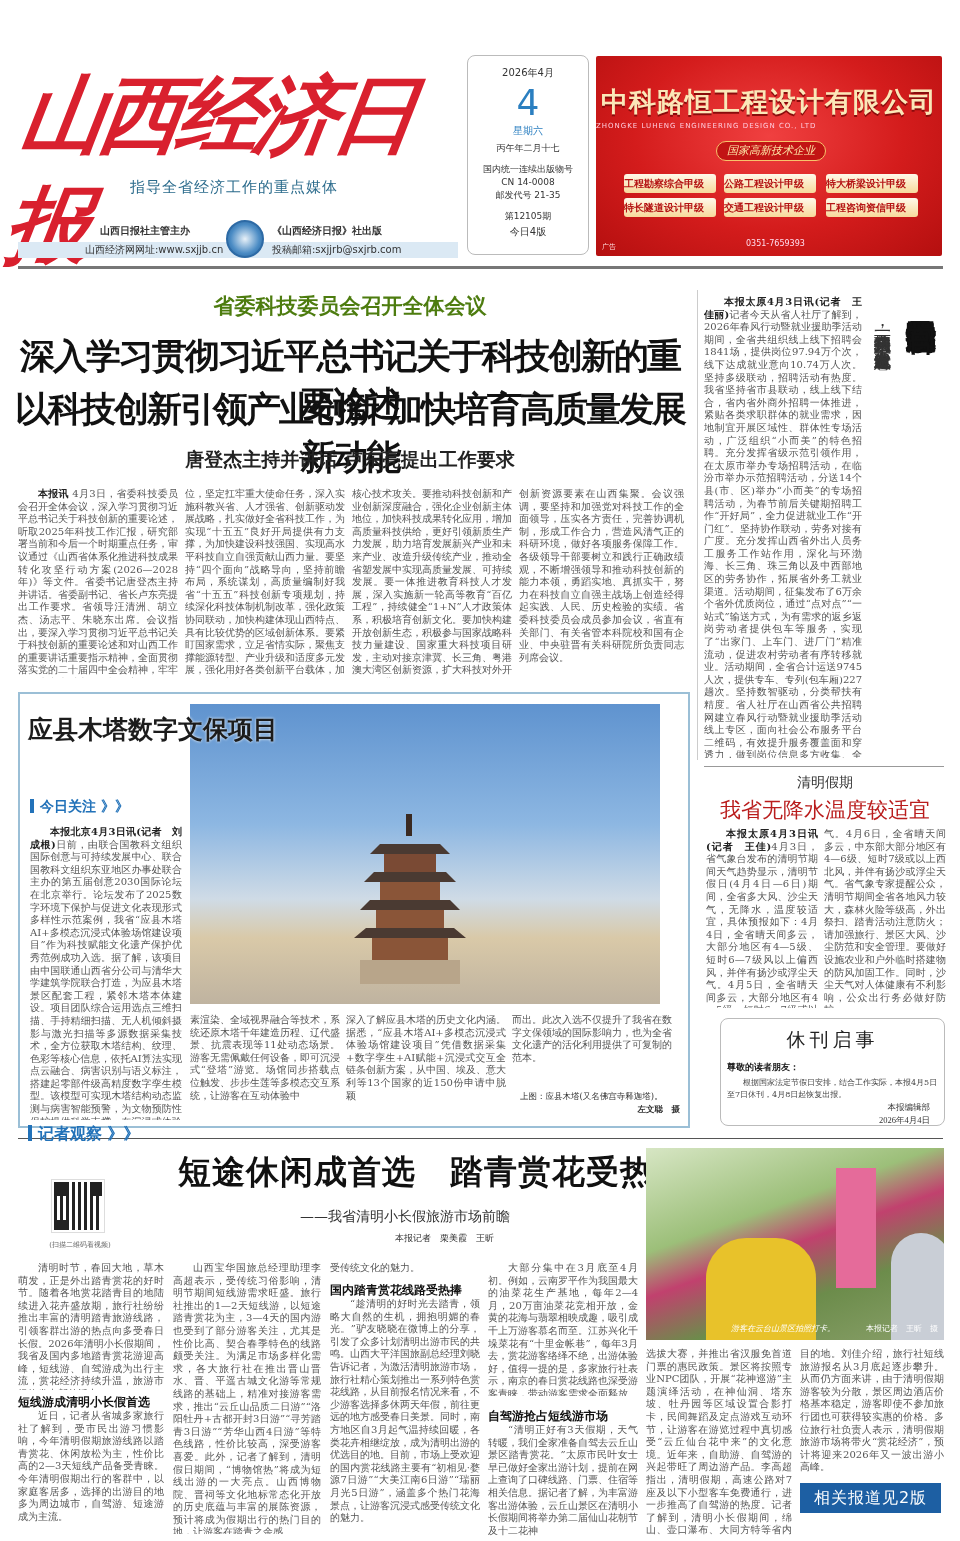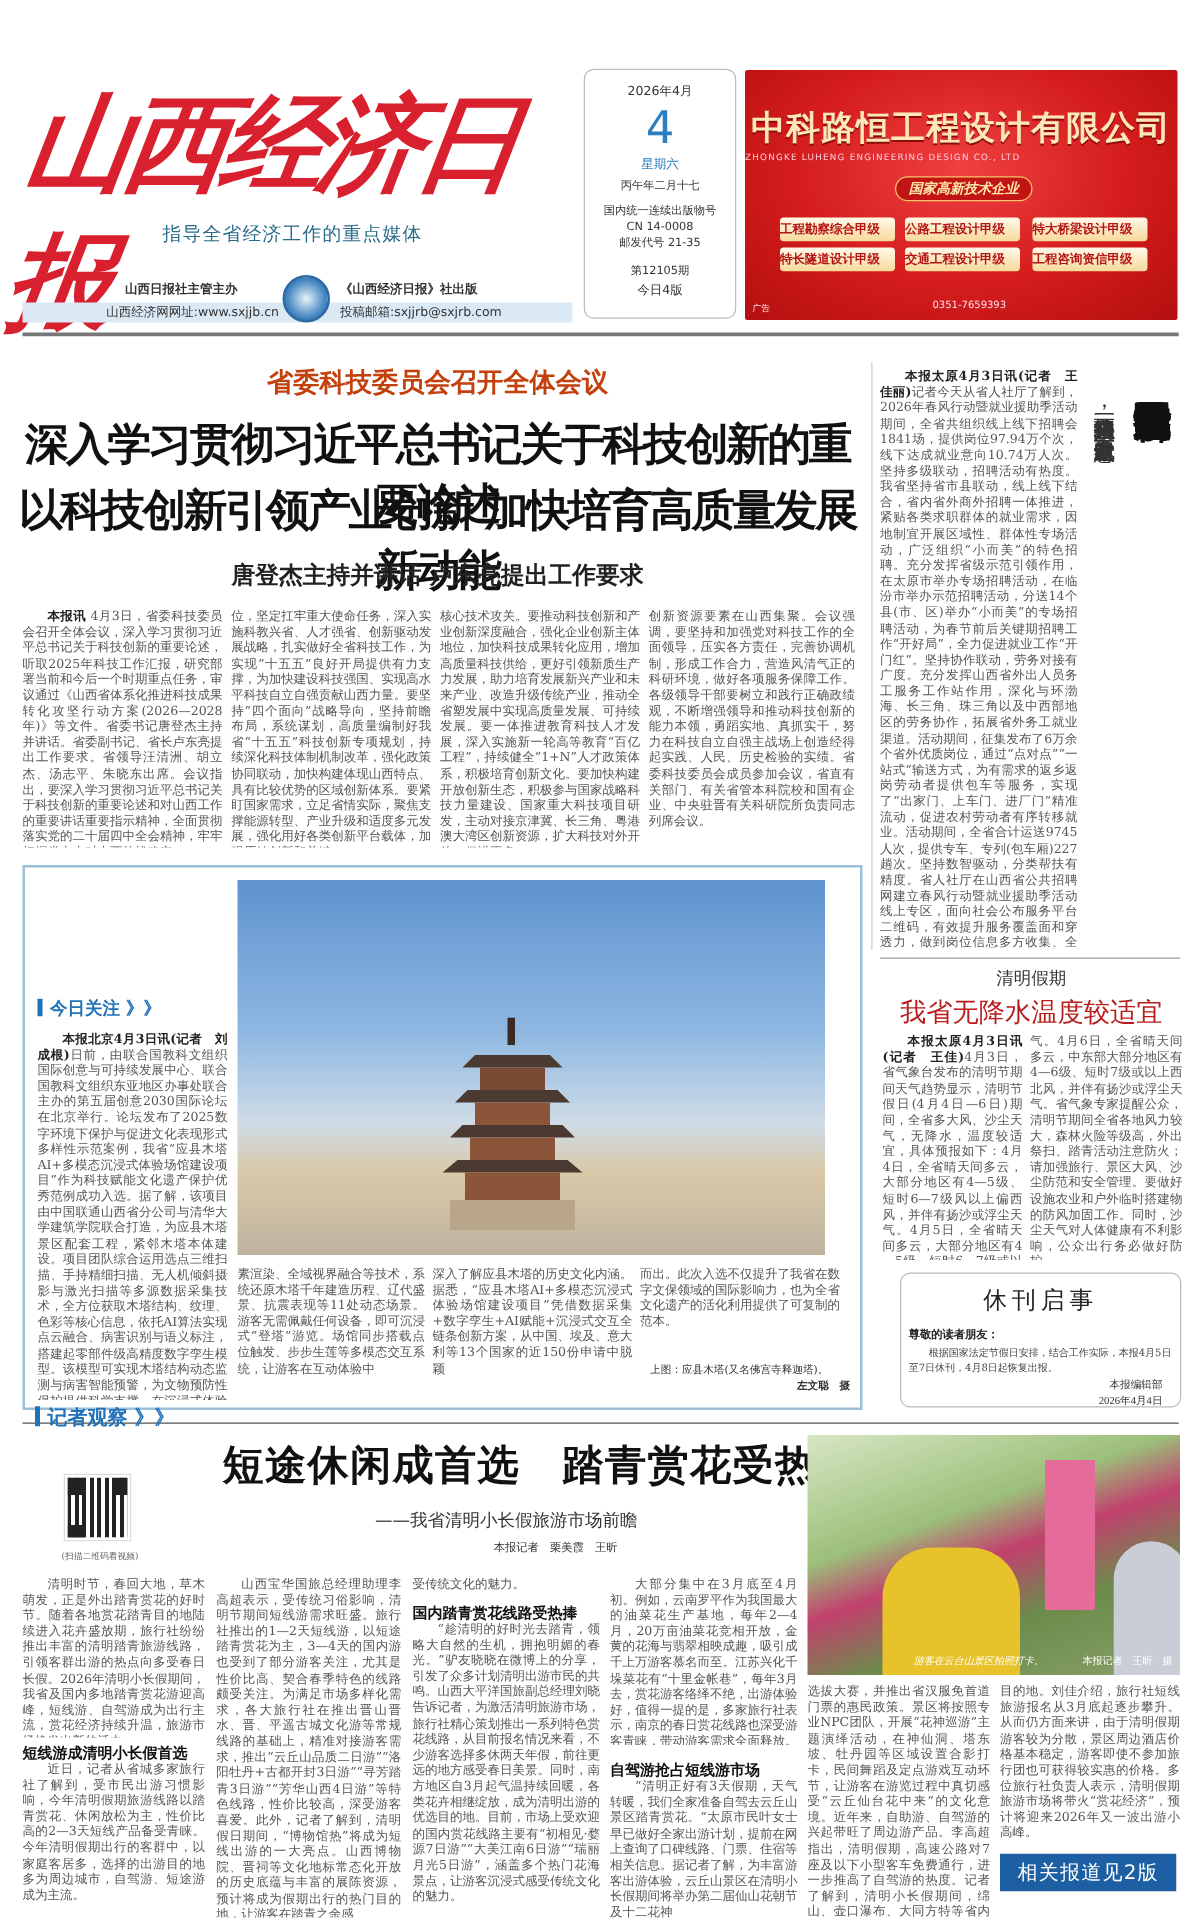--- a/index.html
+++ b/index.html
@@ -18,25 +18,25 @@
 .datebox .ym{font-size:10px;margin-top:10px}
 .datebox .day{font-size:36px;color:#2b7fc0;line-height:42px;margin-top:2px}
 .datebox .wk{font-size:10px;color:#2b7fc0}
 .datebox .lunar{font-size:9px;margin-top:4px}
 .datebox .cn{font-size:9px;line-height:13px;margin-top:8px}
 .datebox .issue{font-size:9px;margin-top:8px}
 .datebox .pages{font-size:10px;margin-top:2px}
 .ad{left:596px;top:56px;width:346px;height:200px;background:radial-gradient(ellipse at 50% 40%,#f04040 0%,#d41c1c 55%,#b40f0f 100%);border-radius:2px;overflow:hidden}
 .ad .co{position:absolute;top:28px;left:0;width:100%;text-align:center;font-weight:bold;font-size:27px;color:#fbe7b8;letter-spacing:1px;text-shadow:0 2px 0 #8a0c0c}
 .ad .en{position:absolute;top:66px;left:0;width:100%;font-size:7px;color:#fcd;letter-spacing:1px;font-family:"DejaVu Sans",sans-serif}
-.ad .badge{position:absolute;top:85px;left:120px;width:110px;height:20px;border-radius:10px;background:#c21414;border:1px solid #f7c36b;color:#fde8a8;font-size:11px;font-weight:bold;text-align:center;line-height:18px;font-style:italic;font-family:"DejaVu Sans",sans-serif}
+.ad .badge{position:absolute;top:85px;left:120px;width:110px;height:20px;border-radius:10px;background:#c21414;border:1px solid #f7c36b;color:#fde8a8;font-size:11px;font-weight:normal;text-align:center;line-height:18px;font-style:italic;font-family:"DejaVu Sans",sans-serif}
 .ad .q{position:absolute;width:92px;height:19px;background:linear-gradient(#fff9ea,#f7d99b);border-radius:3px;color:#b51515;font-size:10px;font-weight:bold;text-align:left;line-height:19px;font-family:"DejaVu Sans",sans-serif}
 .ad .tel{position:absolute;bottom:8px;left:150px;font-size:8px;color:#fde;font-family:"DejaVu Sans",sans-serif}
 .ad .adtag{position:absolute;bottom:4px;left:6px;font-size:7px;color:#fdd}
-.kicker{left:10px;top:292px;width:680px;text-align:center;font-size:21px;font-weight:bold;color:#c2410c}
+.kicker{left:10px;top:292px;width:680px;text-align:center;font-size:21px;font-weight:bold;color:#4d7c0f}
 .headline{left:10px;width:680px;text-align:center;font-family:"DejaVu Sans",sans-serif;font-size:35px;font-weight:bold;color:#111;letter-spacing:-2px;line-height:48px}
 .subhead{left:10px;top:447px;width:680px;text-align:center;font-size:19px;font-weight:bold;color:#222}
 .body{font-size:10px;line-height:12.6px;color:#555;text-align:justify;overflow:hidden}
 .body b{color:#222}
 .vsep{width:1px;background:#ccc}
 .hsep{height:1px;background:#999}
 .vert-title{left:898px;top:298px;width:40px;font-family:"DejaVu Sans",sans-serif;font-weight:bold;font-size:30px;line-height:34px;color:#111;writing-mode:vertical-rl}
 .vert-sub{left:868px;top:322px;width:26px;font-family:"DejaVu Sans",sans-serif;font-size:17px;line-height:22px;color:#333;writing-mode:vertical-rl}
 .feature-box{left:18px;top:692px;width:672px;height:436px;border:2px solid #9bbfd6;background:#fff}
 .photo1{left:190px;top:704px;width:470px;height:300px;background:linear-gradient(180deg,#5f93cf 0%,#8db7e2 40%,#cfdbe6 65%,#d9c9a8 78%,#bfb3a0 100%)}
@@ -136,20 +136,21 @@
     <polygon points="24,58 96,58 106,68 14,68" fill="#4a3a32"></polygon>
     <rect x="30" y="68" width="60" height="18" fill="#8a5538"></rect>
     <polygon points="20,86 100,86 110,96 10,96" fill="#4a3a32"></polygon>
     <rect x="26" y="96" width="68" height="18" fill="#8a5538"></rect>
     <polygon points="16,114 104,114 116,124 4,124" fill="#4a3a32"></polygon>
     <rect x="22" y="124" width="76" height="22" fill="#8a5538"></rect>
     <rect x="10" y="146" width="100" height="24" fill="#b8a58a"></rect>
   </svg>
 </div>
 <div class="abs feat-title">
+  <div>应县木塔数字文保项目</div>
 </div>
 <div class="abs tag" style="left:30px;top:798px"><span class="bar"></span><span>今日关注</span> <span>》</span><span>》</span></div>
 <div class="abs body" style="left:30px;top:826px;width:152px;height:294px;text-indent:2em"><b>本报北京4月3日讯(记者　刘成根)</b><span>日前，由联合国教科文组织国际创意与可持续发展中心、联合国教科文组织东亚地区办事处联合主办的第五届创意2030国际论坛在北京举行。论坛发布了2025数字环境下保护与促进文化表现形式多样性示范案例，我省“应县木塔AI+多模态沉浸式体验场馆建设项目”作为科技赋能文化遗产保护优秀范例成功入选。据了解，该项目由中国联通山西省分公司与清华大学建筑学院联合打造，为应县木塔景区配套工程，紧邻木塔本体建设。项目团队综合运用选点三维扫描、手持精细扫描、无人机倾斜摄影与激光扫描等多源数据采集技术，全方位获取木塔结构、纹理、色彩等核心信息，依托AI算法实现点云融合、病害识别与语义标注，搭建起零部件级高精度数字孪生模型。该模型可实现木塔结构动态监测与病害智能预警，为文物预防性保护提供科学支撑。在沉浸式体验场馆内，五折幕CAVE影音体验区运用裸眼3D、超高像</span></div>
 <div class="abs body" style="left:190px;top:1014px;width:150px;height:106px">素渲染、全域视界融合等技术，系统还原木塔千年建造历程、辽代盛景、抗震表现等11处动态场景。游客无需佩戴任何设备，即可沉浸式“登塔”游览。场馆同步搭载点位触发、步步生莲等多模态交互系统，让游客在互动体验中</div>
 <div class="abs body" style="left:346px;top:1014px;width:160px;height:106px">深入了解应县木塔的历史文化内涵。据悉，“应县木塔AI+多模态沉浸式体验场馆建设项目”凭借数据采集+数字孪生+AI赋能+沉浸式交互全链条创新方案，从中国、埃及、意大利等13个国家的近150份申请中脱颖</div>
 <div class="abs body" style="left:512px;top:1014px;width:160px;height:64px">而出。此次入选不仅提升了我省在数字文保领域的国际影响力，也为全省文化遗产的活化利用提供了可复制的范本。</div>
 <div class="abs caption1">
     <div>上图：应县木塔(又名佛宫寺释迦塔)。</div>
     <div style="text-align:right;font-weight:bold">左文聪　摄</div>
   </div>

